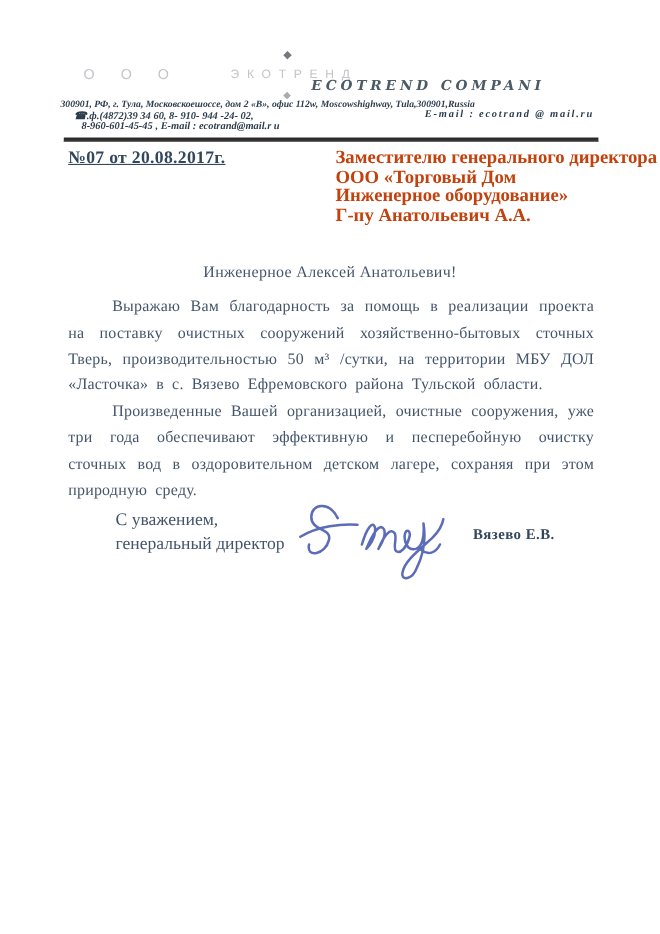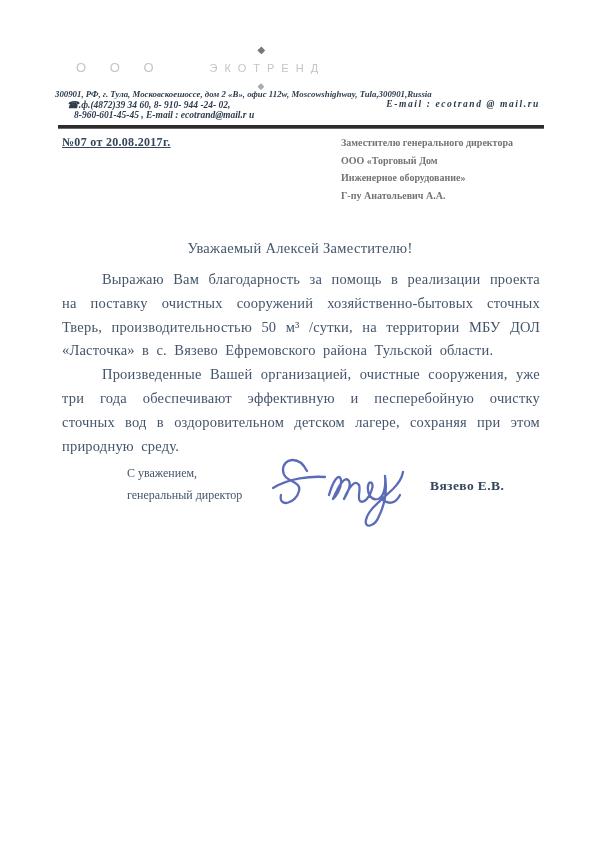--- a/index.html
+++ b/index.html
@@ -56,29 +56,28 @@
     font-size:9.5px; color:#2d3c4d;
   }
   .divider {
     position:absolute; left:58px; top:125px; width:486px; height:3px;
     background:#2c2c2c;
     border-bottom:1px solid #6a6a6a;
   }
   
   .ref-date {
     position:absolute; left:62px; top:135px;
-    font-weight:bold; font-size:12px; color:#33465c;
+    font-weight:bold; font-size:16px; color:#33465c;
     text-decoration:underline;
     letter-spacing:0.3px;
   }
   .recipient {
     position:absolute; left:305px; top:134px;
-    font-weight:bold; font-size:10px; line-height:17.5px;
-    color:#737373;
-    margin-left:36px;
+    font-weight:bold; font-size:17px; line-height:17.5px;
+    color:#c2410c;
   }
   .recipient span { display:block; }
   
   .salutation {
     position:absolute; left:0; top:240px; width:100%;
     text-align:center;
     font-size:14.5px; color:#44556b;
     letter-spacing:0.3px;
   }
   .body-text {
@@ -86,21 +85,21 @@
     font-size:14.5px; line-height:23.8px;
     color:#44556b;
     text-align:justify;
     letter-spacing:0.2px;
     word-spacing:3.5px;
   }
   .body-text p { margin:0; text-indent:40px; }
   
   .closing {
     position:absolute; left:105px; top:462px;
-    font-size:12px; line-height:22px; color:#44556b;margin-left:22px;
+    font-size:16px; line-height:22px; color:#44556b;
   }
   .closing span { display:block; }
   .signature-svg {
     position:absolute; left:245px; top:443px;
   }
   .signer-name {
     position:absolute; left:430px; top:478px;
     font-weight:bold; font-size:13.5px; color:#33465c;
     letter-spacing:0.4px;
   }
@@ -112,40 +111,41 @@
 
   <div class="logo-row">
     <span class="logo-ooo">О О О</span>
     <span class="logo-brand-wrap">
       <span class="logo-diamond-top">◆</span>
       <span class="logo-brand">ЭКОТРЕНД</span>
       <span class="logo-diamond-bottom">◆</span>
     </span>
   </div>
 
+  <div class="company-name">ECOTREND COMPANI</div>
 
   <div class="addr1">300901, РФ, г. Тула, Московскоешоссе, дом 2 «В», офис 112w, Moscowshighway, Tula,300901,Russia</div>
   <div class="addr-row2">
     <span class="addr-phones">☎.ф.(4872)39 34 60, 8- 910- 944 -24- 02,</span>
     <span class="addr-email-right">E-mail : ecotrand @ mail.ru</span>
   </div>
   <div class="addr3">8-960-601-45-45 , E-mail : ecotrand@mail.r u</div>
 
   <div class="divider"></div>
 
   <div class="ref-date">№07 от 20.08.2017г.</div>
 
   <div class="recipient">
     <span>Заместителю генерального директора</span>
     <span>ООО «Торговый Дом</span>
     <span>Инженерное оборудование»</span>
     <span>Г-пу Анатольевич А.А.</span>
   </div>
 
-  <div class="salutation">Уважаемый Алексей Заместителю!</div>
+  <div class="salutation">Инженерное Алексей Анатольевич!</div>
 
   <div class="body-text">
     <p>Выражаю Вам благодарность за помощь в реализации проекта на поставку очистных сооружений хозяйственно-бытовых сточных Тверь, производительностью 50 м³ /сутки, на территории МБУ ДОЛ «Ласточка» в с. Вязево Ефремовского района Тульской области.</p>
     <p>Произведенные Вашей организацией, очистные сооружения, уже три года обеспечивают эффективную и песперебойную очистку сточных вод в оздоровительном детском лагере, сохраняя при этом природную среду.</p>
   </div>
 
   <div class="closing">
     <span>С уважением,</span>
     <span>генеральный директор</span>
   </div>

